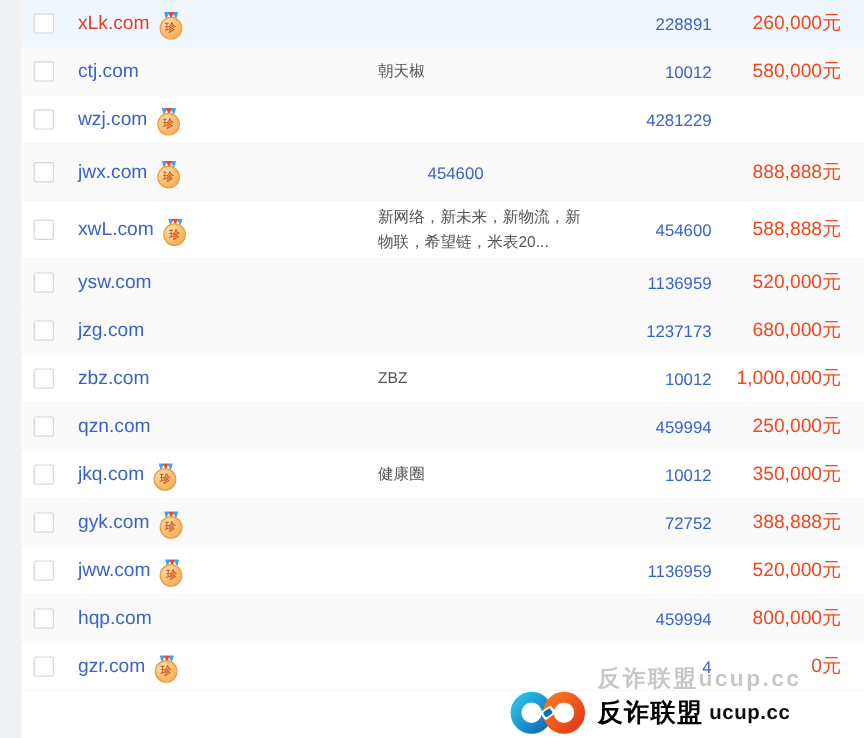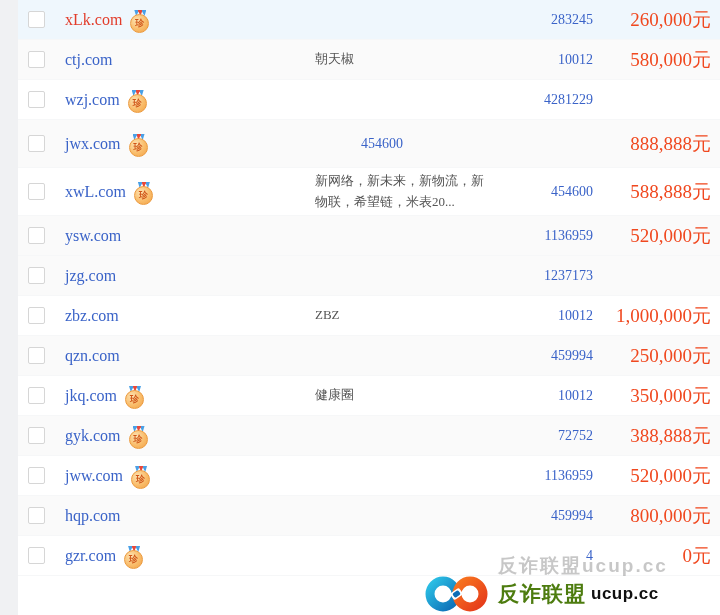--- a/index.html
+++ b/index.html
@@ -1,21 +1,21 @@
 <!DOCTYPE html>
 <html><head>
 <meta charset="utf-8">
 <style>
   html,body{margin:0;padding:0;}
   body{
     width:720px;height:615px;overflow:hidden;position:relative;
     background:#ffffff;font-family:"Liberation Sans","DejaVu Sans",sans-serif;
   }
   .gutter{position:absolute;left:0;top:0;width:18px;height:615px;background:#f0f1f3;}
-  .content{margin-left:18px;position:relative;font-family:Liberation Serif, serif;}
+  .content{margin-left:18px;position:relative;}
   .row{
     display:flex;align-items:center;height:40px;box-sizing:border-box;
     background:#ffffff;border-bottom:1px solid #f6f7f8;
   }
   .row.even{background:#fafafa;}
   .row.hl{background:#eff7fd;}
   .row.tall{height:48px;align-items:center;}
   .cell{box-sizing:border-box;}
   .cell-check{width:47px;padding-left:10px;display:flex;align-items:center;}
   .checkbox{
@@ -47,52 +47,52 @@
     border:2px solid #e23b30;border-bottom:none;border-radius:4px 4px 0 0;
   }
   .lock .body{
     position:absolute;bottom:0;left:0;width:13px;height:9px;background:#e23b30;border-radius:2px;
   }
   .lock .keyhole{
     position:absolute;bottom:3px;left:5px;width:3px;height:3px;background:#fff;border-radius:50%;
   }
   .cell-desc{width:190px;font-size:13px;color:#555;line-height:1.55;padding-right:10px;}
   .cell-views{width:100px;text-align:right;padding-right:12px;font-size:14px;color:var(--link-blue,#3a63c8);cursor:pointer;}
-  .cell-price{flex:1;text-align:right;padding-right:9px;font-size:19px;color:var(--price-orange,#f0481f);}
+  .cell-price{flex:1;text-align:right;padding-right:19px;font-size:16px;color:var(--price-orange,#f0481f);}
   
   .watermark-ghost{
     position:absolute;left:498px;bottom:36px;z-index:4;white-space:nowrap;
     font-size:19px;font-weight:700;color:#555;opacity:.32;filter:blur(.6px);
     letter-spacing:2px;pointer-events:none;
   }
   .watermark{
     position:absolute;left:423px;bottom:2px;z-index:5;display:flex;align-items:center;gap:5px;
   }
-  .wm-org{font-size:21px;font-weight:700;color:#4d7c0f;letter-spacing:1px;}
+  .wm-org{font-size:21px;font-weight:700;color:#000000;letter-spacing:1px;}
   .wm-site{font-size:17px;font-weight:800;color:#101010;letter-spacing:.5px;}
 </style>
 </head>
 <body style="--link-blue: #3a63c8; --visited-red: #e23c2a; --price-orange: #f0481f;">
 
 <div class="gutter"></div>
 
 <div class="content">
     <div class="row hl">
       <div class="cell cell-check">
         <span class="checkbox"></span>
       </div>
       <div class="cell cell-domain">
         <a class="domain red">xLk.com</a>
         <span class="badge">
           <span class="ribbon"></span>
           <span class="coin">珍</span>
         </span>
       </div>
       <div class="cell cell-desc"></div>
-      <div class="cell cell-views">283245</div>
+      <div class="cell cell-views">228891</div>
       <div class="cell cell-price">260,000元</div>
     </div>
     <div class="row even">
       <div class="cell cell-check">
         <span class="checkbox"></span>
       </div>
       <div class="cell cell-domain">
         <a class="domain">ctj.com</a>
       </div>
       <div class="cell cell-desc">朝天椒</div>
@@ -155,20 +155,21 @@
     </div>
     <div class="row even">
       <div class="cell cell-check">
         <span class="checkbox"></span>
       </div>
       <div class="cell cell-domain">
         <a class="domain">jzg.com</a>
       </div>
       <div class="cell cell-desc"></div>
       <div class="cell cell-views">1237173</div>
+      <div class="cell cell-price">680,000元</div>
     </div>
     <div class="row">
       <div class="cell cell-check">
         <span class="checkbox"></span>
       </div>
       <div class="cell cell-domain">
         <a class="domain">zbz.com</a>
       </div>
       <div class="cell cell-desc">ZBZ</div>
       <div class="cell cell-views">10012</div>

